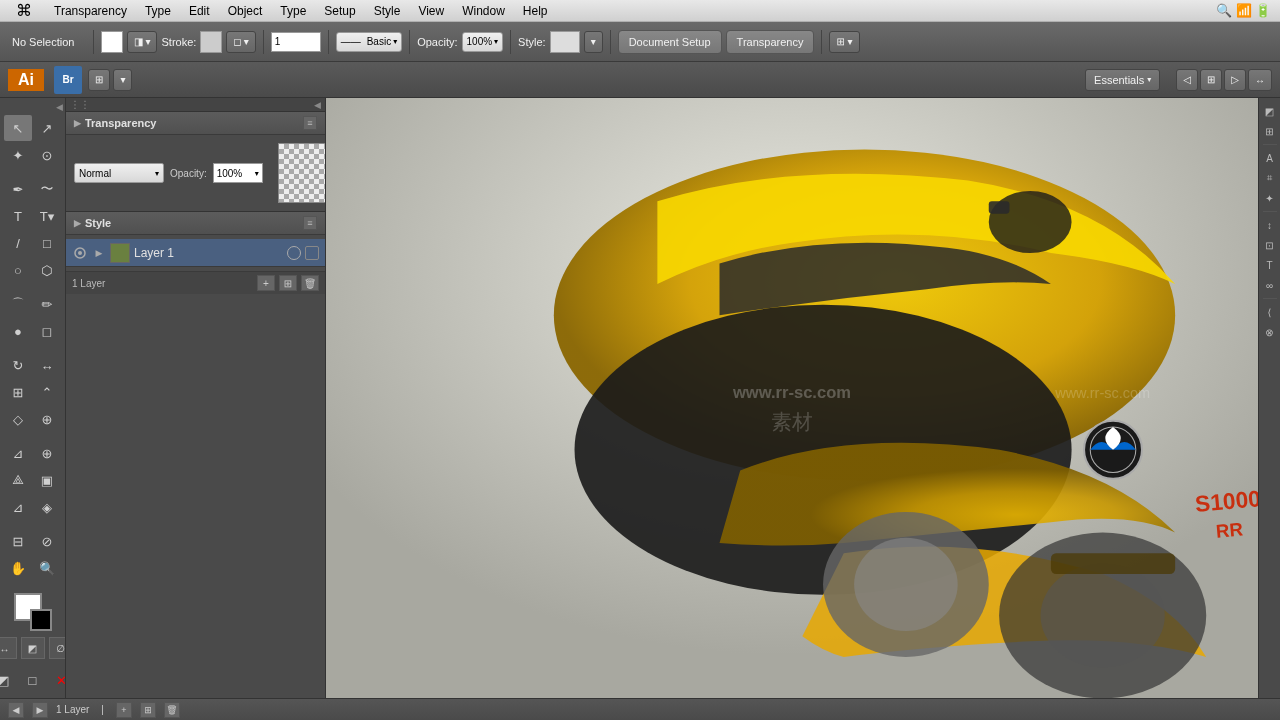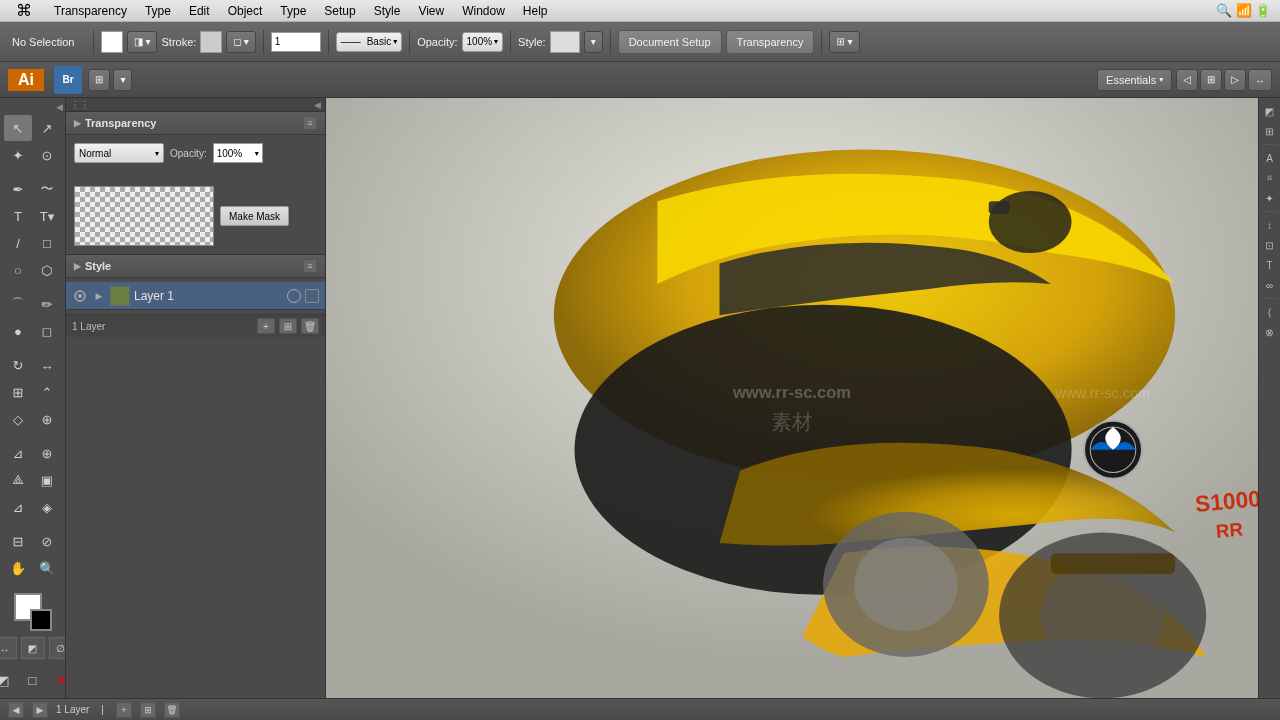--- a/index.html
+++ b/index.html
@@ -261,22 +261,22 @@
       cursor: pointer;
     }
 
     
     #transparency-panel {
       border-bottom: 1px solid #333;
     }
     .transparency-body {
       padding: 8px;
       display: flex;
-      flex-direction: column;
-      gap: 23px;
+      flex-direction: row;
+      gap: 15px;
       justify-content: space-between;
     }
     .trans-row {
       display: flex;
       align-items: center;
       gap: 6px;
     }
     .trans-mode-select {
       background: linear-gradient(to bottom, #f0f0f0, #d8d8d8);
       border: 1px solid #999;
@@ -550,21 +550,21 @@
 </div>
 
 <div id="app-bar">
   <div class="ai-logo">Ai</div>
   <div class="br-logo">Br</div>
   <div style="display:flex; gap:3px; align-items:center;">
     <div class="tb-btn">⊞</div>
     <div class="tb-btn">▾</div>
   </div>
   <div class="app-bar-spacer"></div>
-  <div style="display:flex; gap:4px; align-items:center;">
+  <div style="display:flex; gap:16px; align-items:center;">
     <button class="essentials-btn">
       <span>Essentials</span>
     </button>
     <div style="display:flex; gap:2px;">
       <div class="tb-btn">◁</div>
       <div class="tb-btn">⊞</div>
       <div class="tb-btn">▷</div>
       <div class="tb-btn">↔</div>
     </div>
   </div>

